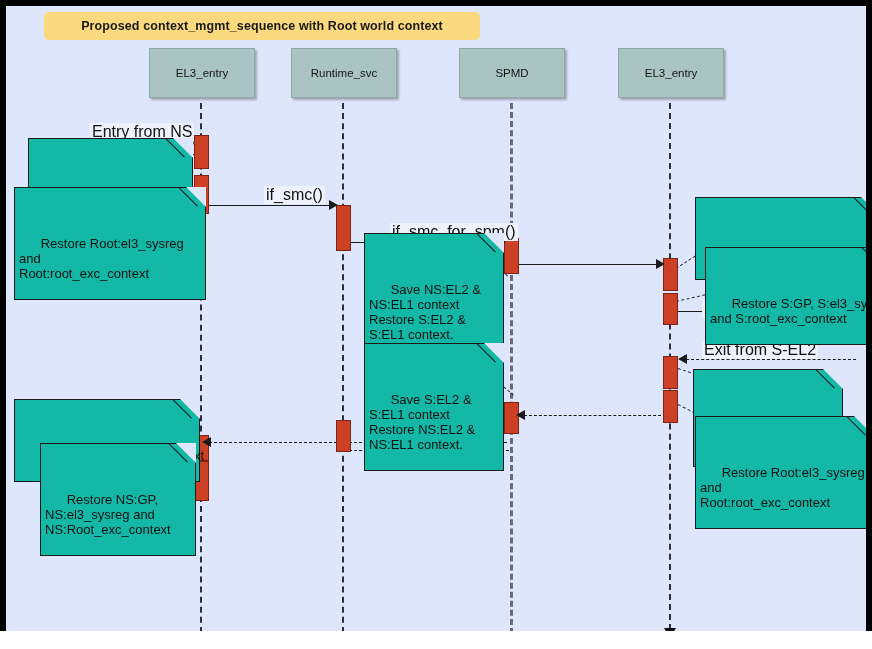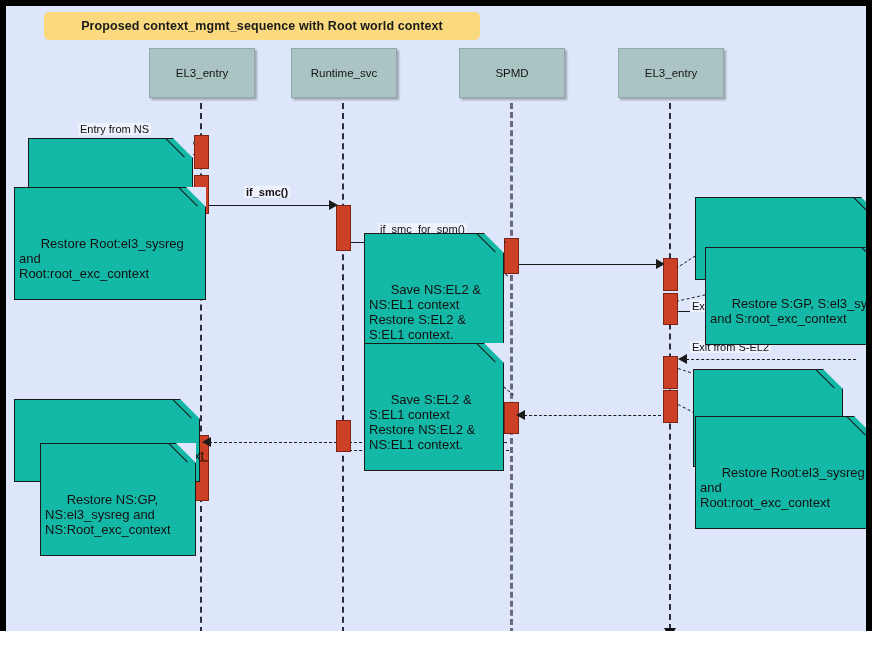--- a/index.html
+++ b/index.html
@@ -91,26 +91,27 @@
     width: 0; height: 0;
     border-top: 5px solid transparent;
     border-bottom: 5px solid transparent;
     z-index: 5;
   }
   .arrowhead.right { border-left: 9px solid #1a1a1a; }
   .arrowhead.left  { border-right: 9px solid #1a1a1a; }
   .arrowhead.gray.right { border-left: 9px solid #5a5a5a; }
   .msg-label {
     position: absolute;
-    font-size: 11px;
+    font-size: 16px;
     color: #111;
     background: #eef2fc;
     padding: 0 2px;
     white-space: nowrap;
     z-index: 6;
+    margin-left: 12px;
   }
   
   .note {
     position: absolute;
     background: #14b8a6;
     border: 1px solid #1a1a1a;
     font-size: 13px;
     line-height: 15px;
     color: #111;
     padding: 3px 21px 3px 4px;
@@ -197,21 +198,21 @@
     <div class="act" style="left:657px; top:287px;  height:30px;"></div>
     <div class="act" style="left:657px; top:350px;  height:31px;"></div>
     <div class="act" style="left:657px; top:384px;  height:31px;"></div>
 
     <div class="msg gray" style="left:72px; top:137px; width:112px;"></div>
     <div class="arrowhead gray right" style="left:181px; top:132px;"></div>
     <div class="msg-label" style="left:72px; top:117px;">Entry from NS</div>
 
     <div class="msg" style="left:201px; top:199px; width:124px;"></div>
     <div class="arrowhead right" style="left:323px; top:194px;"></div>
-    <div class="msg-label" style="left:238px; top:180px;font-weight:bold;">if_smc()</div>
+    <div class="msg-label" style="left:246px; top:180px;">if_smc()</div>
 
     <div class="msg" style="left:343px; top:236px; width:150px;"></div>
     <div class="arrowhead right" style="left:491px; top:231px;"></div>
     <div class="msg-label" style="left:372px; top:217px;text-align:center;">if_smc_for_spm()</div>
 
     <div class="msg" style="left:511px; top:258px; width:141px;"></div>
     <div class="arrowhead right" style="left:650px; top:253px;"></div>
 
     <div class="msg" style="left:670px; top:305px; width:172px;"></div>
     <div class="arrowhead right" style="left:840px; top:300px;"></div>

